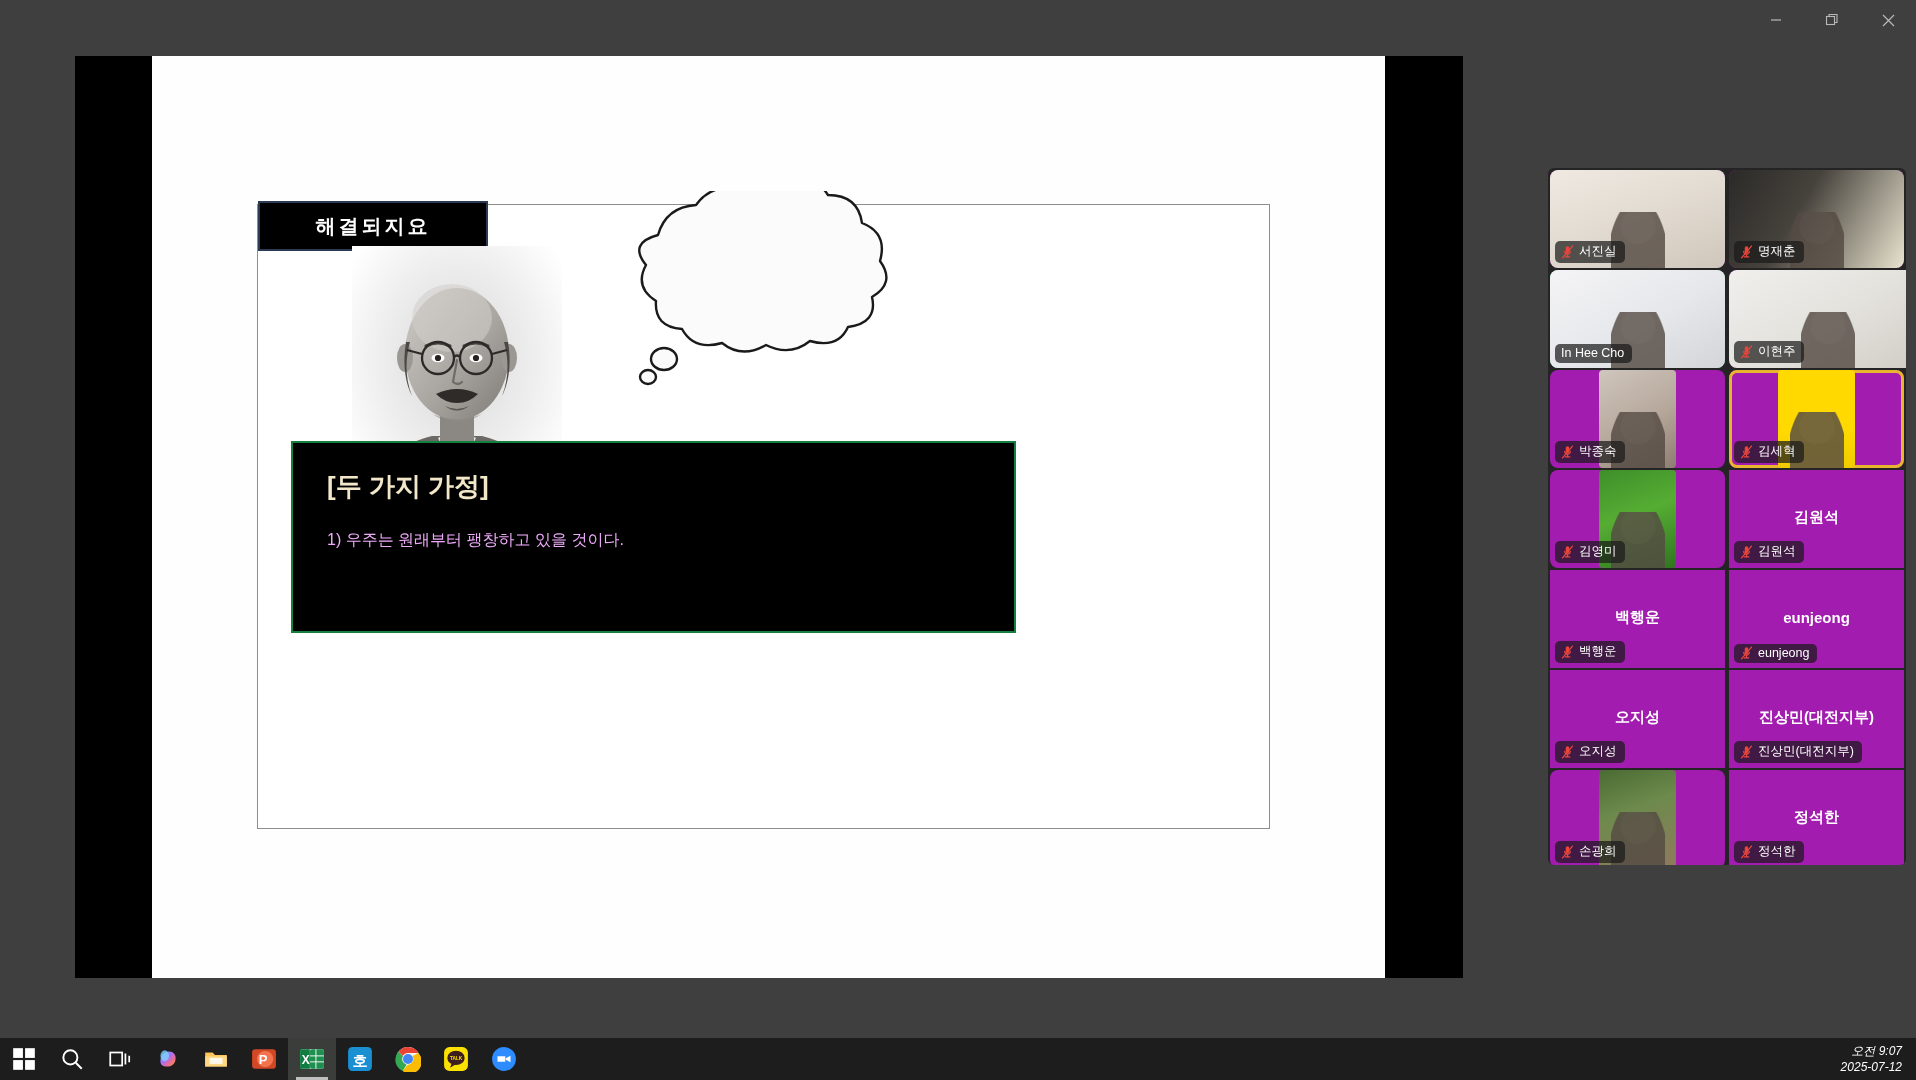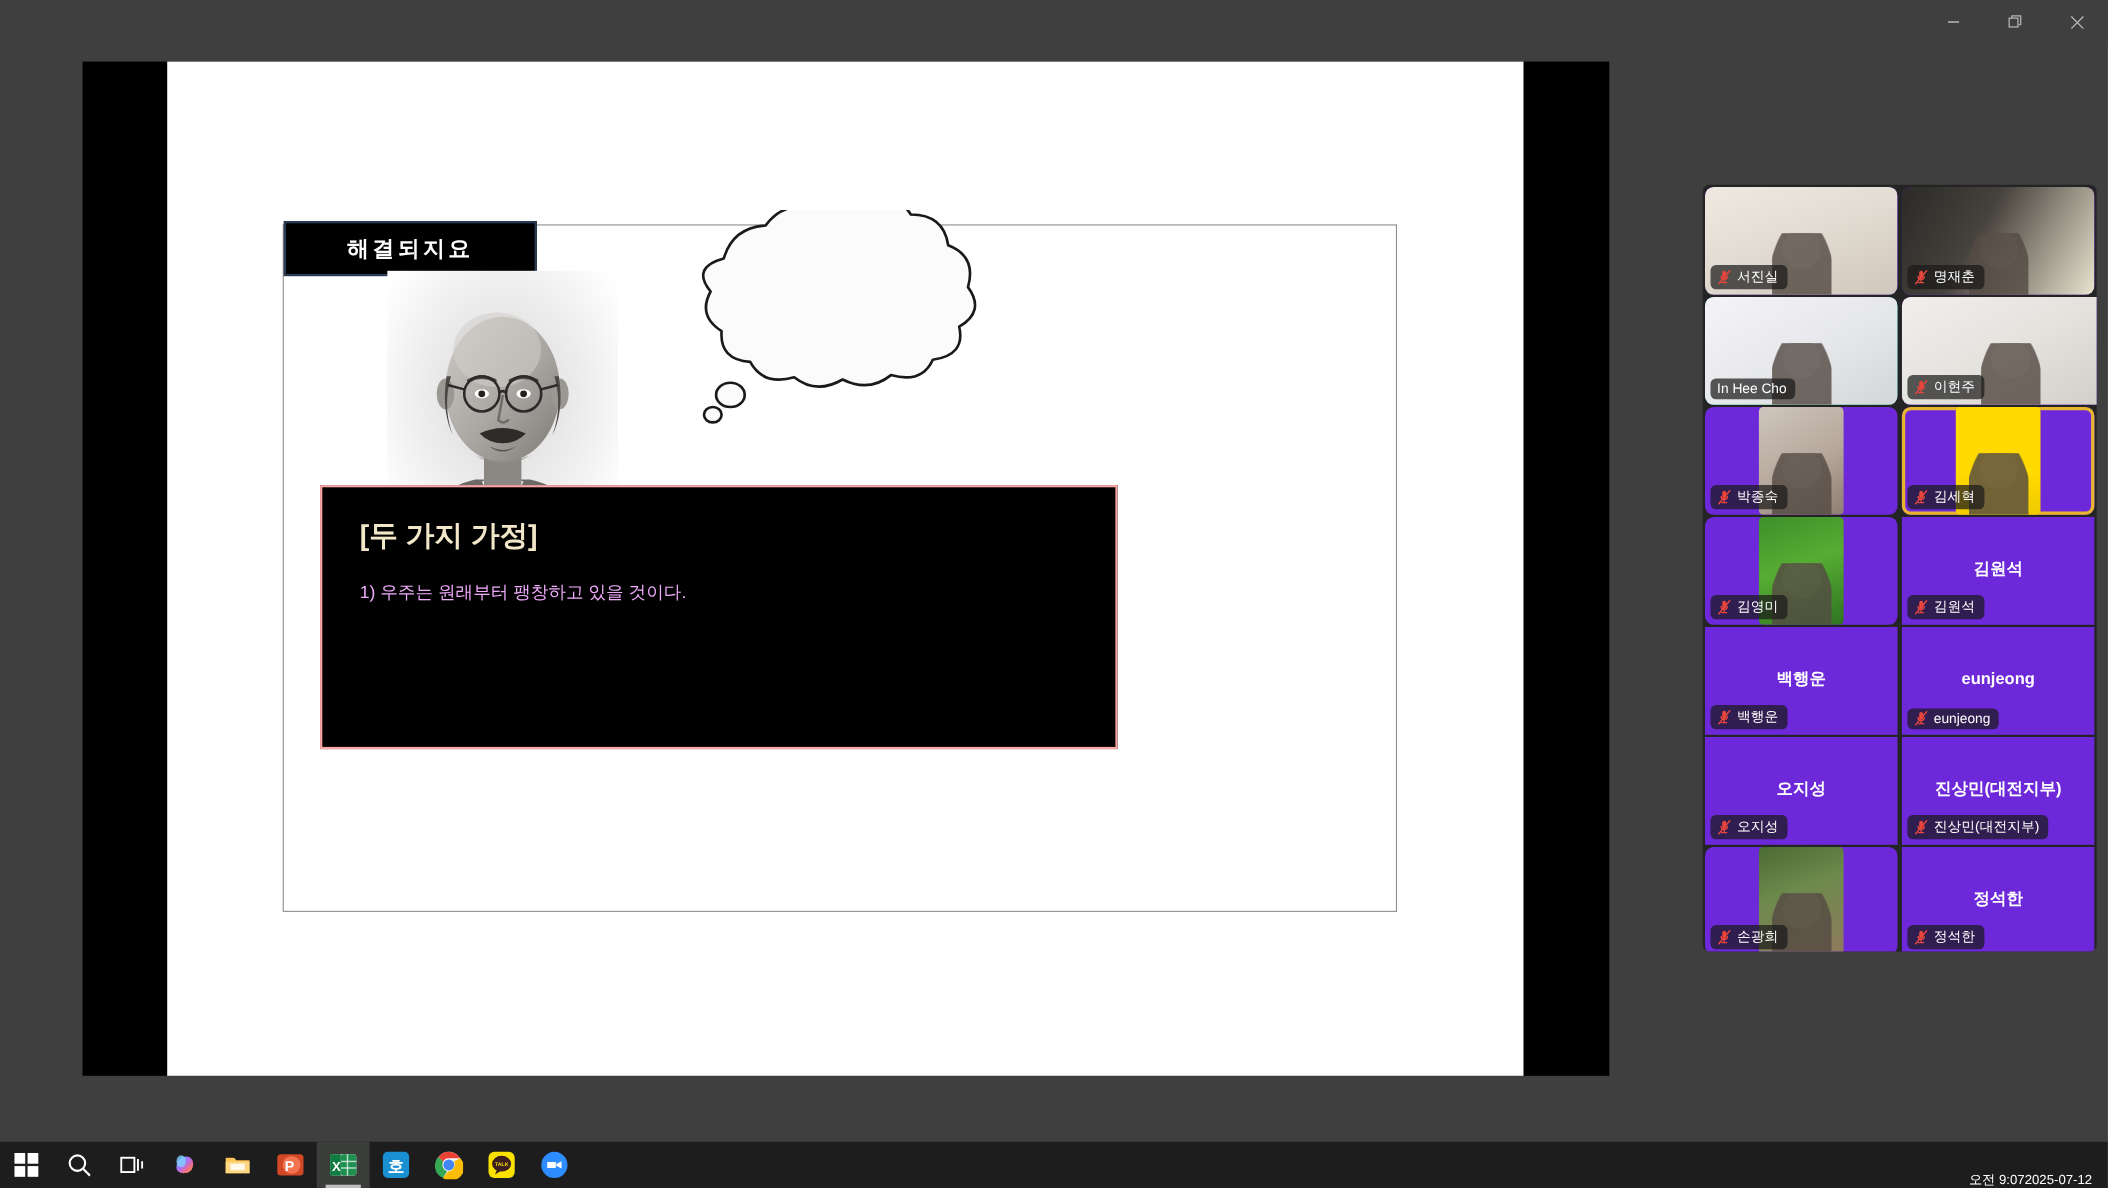--- a/index.html
+++ b/index.html
@@ -90,23 +90,23 @@
     text-align: center;
     color: #1a1a1a;
     font-size: 19px; font-weight: 700; line-height: 1.45;
     white-space: pre-line;
   }
 
   
   #assumption-box {
     position: absolute;
     left: 139px; top: 385px;
-    width: 725px; height: 240px;
+    width: 725px; height: 192px;
     background: #000;
-    border: 2px solid #fca5a5;
+    border: 2px solid #15803d;
     padding: 26px 34px;
   }
   #assumption-heading {
     color: #f2e7c8;
     font-size: 26px; font-weight: 700;
     margin-bottom: 24px;
   }
   .assumption-line {
     color: #f0abfc;
     font-size: 16px; font-weight: 400;
@@ -120,21 +120,21 @@
     position: absolute;
     left: 1548px; top: 168px;
     width: 358px; height: 697px;
     background: #242424;
     border-radius: 6px;
     overflow: hidden;
   }
   .tile {
     position: absolute;
     overflow: hidden;
-    background: #6d28d9;
+    background: #a21caf;
   }
   .tile.video { border-radius: 8px; }
   .tile .thumb {
     position: absolute; inset: 0;
     background-size: cover; background-position: center;
   }
   .tile .center-name {
     position: absolute;
     left: 0; right: 0; top: 50%;
     transform: translateY(-60%);
@@ -175,23 +175,23 @@
     display: flex; align-items: center; justify-content: center;
     position: relative;
   }
   .tb-item.active { background: #3a3d3a; }
   .tb-item.active::after {
     content: ""; position: absolute; bottom: 0; left: 8px; right: 8px;
     height: 3px; background: #bfbfbf;
   }
   #clock {
     position: absolute; right: 14px; top: 0; height: 42px;
-    display: flex; flex-direction: row; justify-content: center;
+    display: flex; flex-direction: column; justify-content: center;
     align-items: flex-end;
-    color: #ffffff; font-size: 12px; line-height: 1.35;
+    color: #ffffff; font-size: 12px; line-height: 1.35; font-style: italic;
   }
   .app-icon { width: 26px; height: 26px; display: block; border-radius: 3px; }
 </style>
 </head>
 <body>
 
 <div id="app-window">
 
   <div id="titlebar">
     <div class="win-btn">

